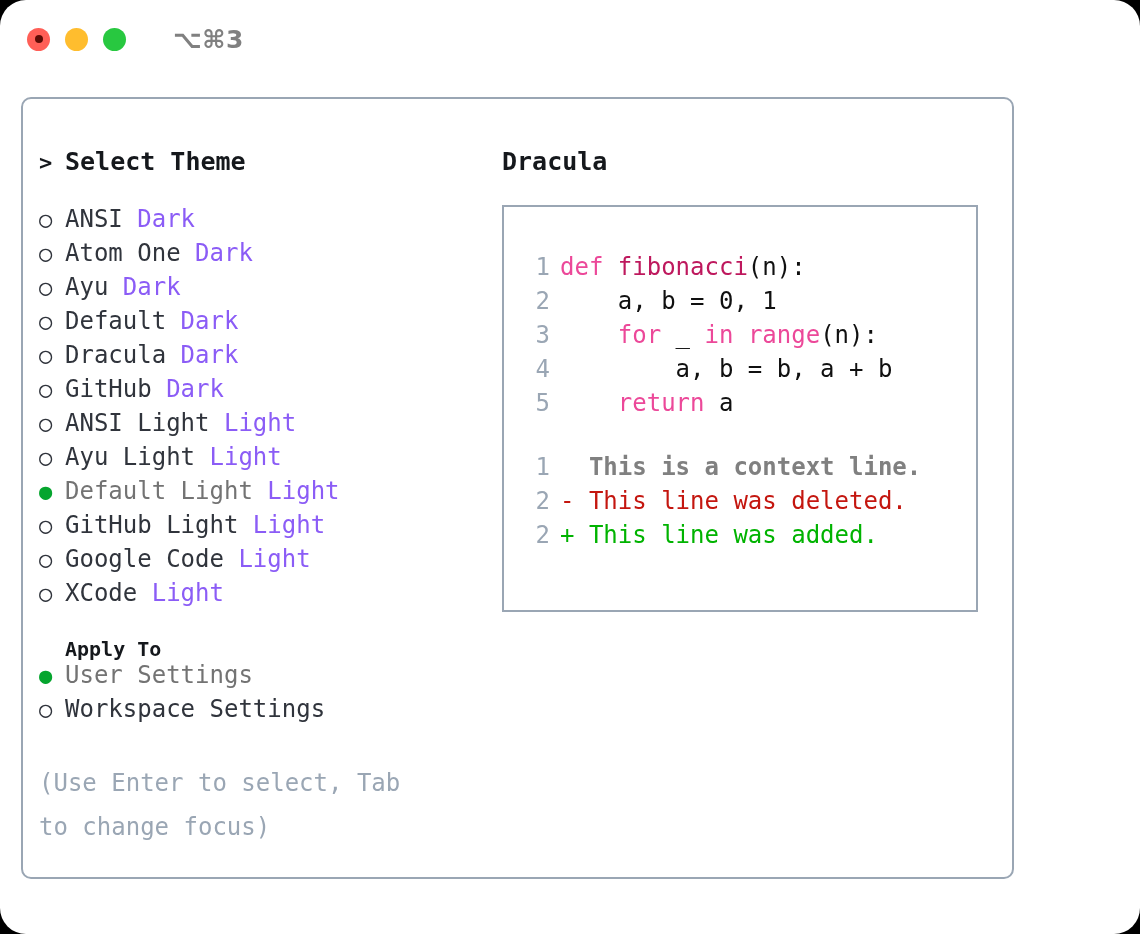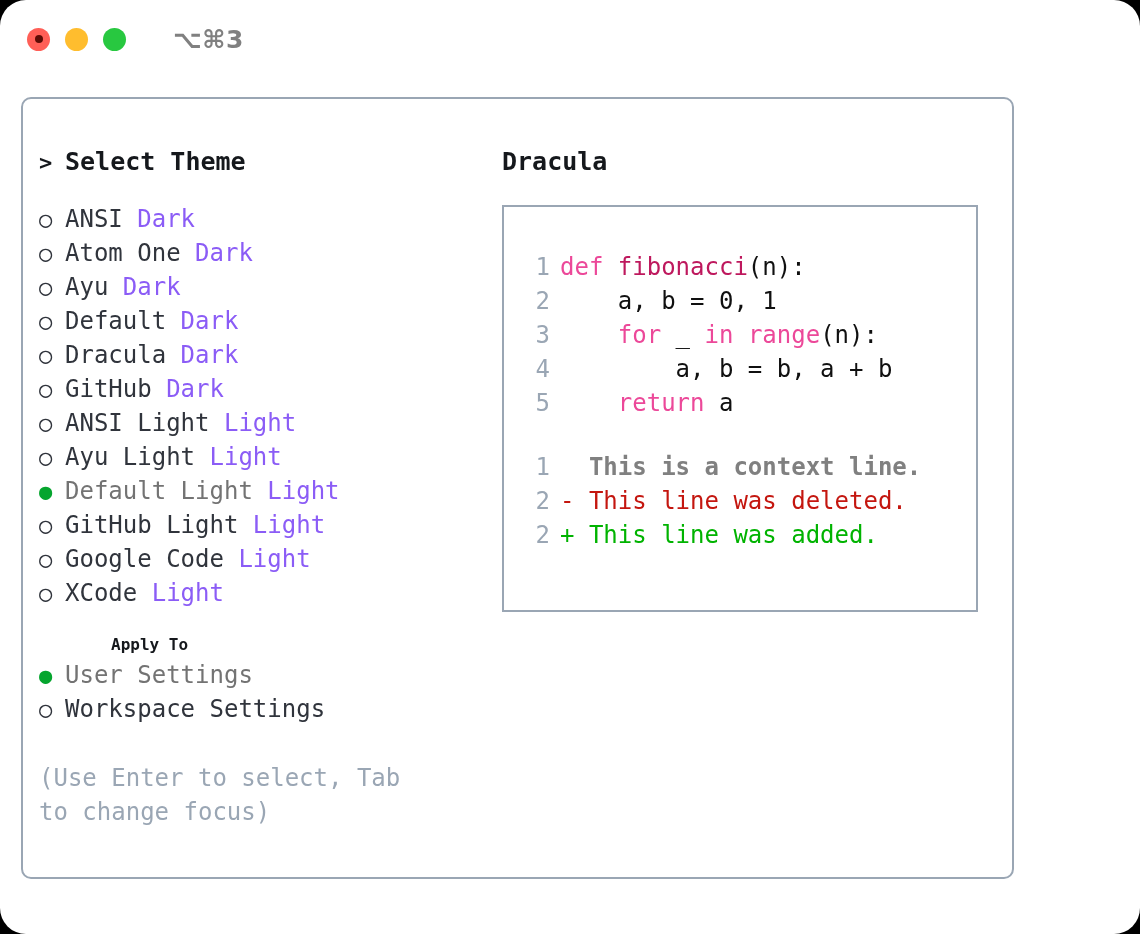--- a/index.html
+++ b/index.html
@@ -128,35 +128,34 @@
   .header-row .marker { color: #15181c; font-weight: bold; }
 
   .theme-name { color: #30343c; text-align: right; }
   .row.selected .theme-name { color: #737373; }
   .theme-mode { color: #8b5cf6; margin-top: 20px; }
 
   .section-gap { height: 34px; }
 
   .apply-heading {
     display: flex;
-    align-items: center;
+    align-items: flex-end;
     height: 34px;
-    font-size: 16px;
+    font-size: 20px;
     font-weight: bold;
     color: #15181c;
     white-space: pre;
-    gap: 46px;
   }
   .apply-heading .marker { color: transparent; }
 
   .hint {
     margin-top: 32px;
     color: #9aa6b4;
     font-size: 24px;
-    line-height: 34px;
+    line-height: 44px;
     width: 400px;
   }
 
   
   .right-col {
     position: absolute;
     left: 479px;
     top: 48px;
     width: 500px;
   }

